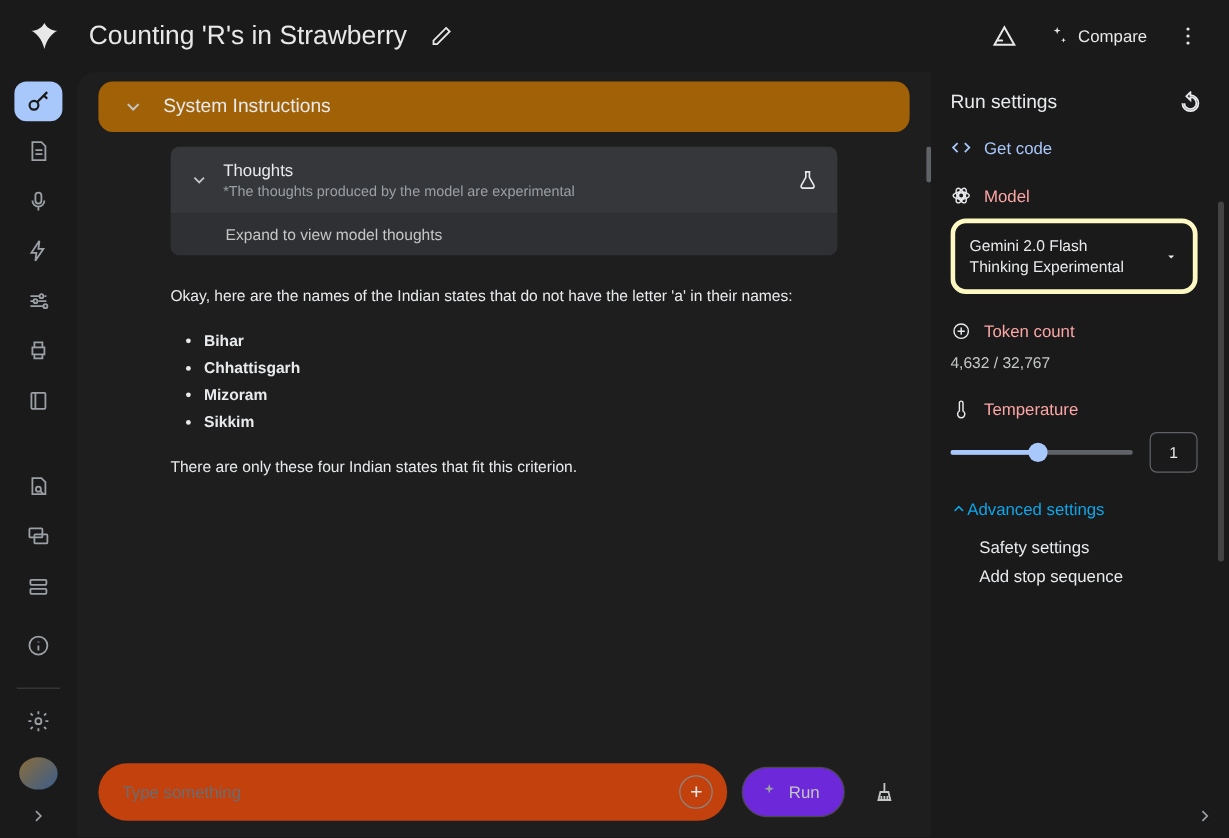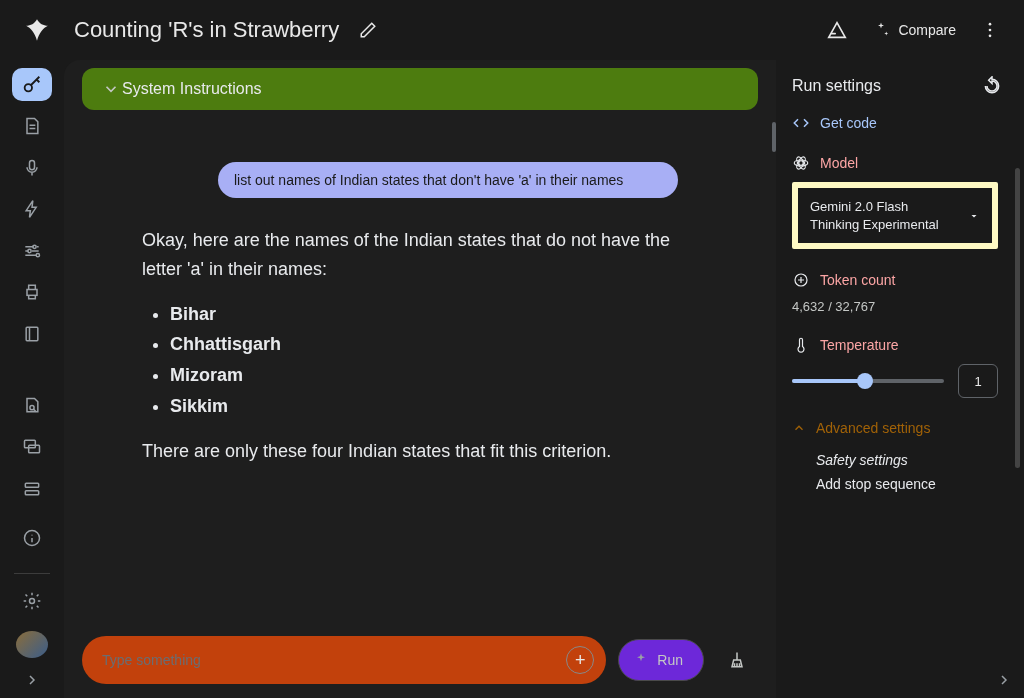--- a/index.html
+++ b/index.html
@@ -87,26 +87,26 @@
 .center-panel {
   flex: 1;
   display: flex;
   flex-direction: column;
   background: #1e1e1e;
   border-radius: 16px 0 0 0;
   position: relative;
 }
 .sys-instructions {
   margin: 8px 18px 12px 18px;
-  background: #4d7c0f;
+  background: #a16207;
   border-radius: 12px;
   padding: 12px 20px;
   display: flex;
   align-items: center;
-  gap: 2px;
+  gap: 16px;
   cursor: pointer;
 }
 .sys-instructions .chev { color: #c4c7c5; }
 .sys-instructions .label { font-size: 16px; color: #e8eaed; }
 .conversation {
   flex: 1;
   overflow-y: auto;
   padding: 0 18px 12px 18px;
   position: relative;
 }
@@ -139,21 +139,21 @@
 .beaker { color: #e8eaed; }
 .thought-expand {
   background: #2f3033;
   padding: 10px 46px;
   font-size: 13px;
   color: #c4c7c5;
   cursor: pointer;
 }
 .response {
   margin: 0 60px;
-  font-size: 18px;
+  font-size: 13px;
   line-height: 1.6;
   color: #e8eaed;
 }
 .response p { margin-bottom: 16px; }
 .response ul { margin: 0 0 16px 28px; }
 .response li { margin-bottom: 2px; }
 .response li b { font-weight: 600; }
 .input-row {
   display: flex;
   align-items: center;
@@ -212,22 +212,22 @@
 .get-code {
   display:flex; align-items:center; gap:10px;
   color:#a8c7fa; font-size:14px; margin-bottom:22px; cursor:pointer;
 }
 .setting-row { margin-bottom: 22px; }
 .setting-label {
   display:flex; align-items:center; gap:10px; font-size:14px; color:#fca5a5;
   margin-bottom: 10px;
 }
 .model-select {
-  border: 6px solid #fef9c3;
-  border-radius: 2px;
+  border: 4px solid #fef9c3;
+  border-radius: 13px;
   padding: 10px 12px;
   display:flex; align-items:flex-start; justify-content:space-between;
   cursor:pointer;
 }
 .model-name { font-size:13px; color:#e8eaed; line-height:1.35; max-width:140px;}
 .dropdown-caret { color:#e8eaed; align-self:center; }
 .token-count { font-size:13px; color:#c4c7c5; margin-top:6px;}
 .temp-row { display:flex; align-items:center; gap:14px; }
 .slider {
   flex:1; height:4px; background:#5f6368; border-radius:2px; position:relative;
@@ -235,24 +235,24 @@
 .slider-fill { position:absolute; left:0; top:0; bottom:0; width:48%; background:#a8c7fa; border-radius:2px;}
 .slider-thumb {
   position:absolute; width:16px; height:16px; background:#a8c7fa; border-radius:50%;
   top:50%; left:48%; transform:translate(-50%,-50%);
 }
 .temp-box {
   border:1px solid #5f6368; border-radius:6px; width:40px; height:34px;
   display:flex;align-items:center;justify-content:center; font-size:13px;
 }
 .advanced-header {
-  display:flex; align-items:center; gap:10px; font-size:14px; color:#a16207;
+  display:flex; align-items:center; font-size:14px; color:#0ea5e9;
   cursor:pointer; margin-bottom:16px;
 }
-.safety-title { font-size:14px; color:#e8eaed; margin-bottom:8px; margin-left:24px;font-style:italic;}
+.safety-title { font-size:14px; color:#e8eaed; margin-bottom:8px; margin-left:24px;}
 .safety-link { font-size:14px; color:#8ab4f8; cursor:pointer; margin-left:24px; margin-bottom:20px; display:block;}
 .stop-seq-label { font-size:14px; color:#e8eaed; margin-left:24px; margin-bottom:8px;}
 .right-scrollbar { position:absolute; right:4px; top:108px; width:5px; height:300px; background:#444; border-radius:3px;}
 .right-expand { position:absolute; bottom:10px; right:12px; cursor:pointer; color:#9aa0a6;}
 svg { display:block; }
 </style>
 </head>
 <body>
 
 <div class="topbar">
@@ -384,22 +384,40 @@
       <span class="chev">
         <svg width="18" height="18" viewBox="0 0 24 24" fill="none" stroke="currentColor" stroke-width="2.2">
             <path d="M6 9l6 6 6-6"></path>
           </svg>
       </span>
       <span class="label">System Instructions</span>
     </div>
 
     <div class="conversation">
       <div class="scroll-indicator-top"></div>
-      <div class="user-bubble">list out names of Indian states that don't have 'a' in their names</div>
-
+
+      <div class="thought-block">
+        <div class="thought-header">
+          <span class="chev">
+            <svg width="16" height="16" viewBox="0 0 24 24" fill="none" stroke="currentColor" stroke-width="2.2">
+                <path d="M6 9l6 6 6-6"></path>
+              </svg>
+          </span>
+          <div class="thought-title-box">
+            <div class="thought-title">Thoughts</div>
+            <div class="thought-sub">*The thoughts produced by the model are experimental</div>
+          </div>
+          <span class="beaker">
+            <svg width="18" height="18" viewBox="0 0 24 24" fill="none" stroke="currentColor" stroke-width="1.8">
+                <path d="M9 3h6M10 3v6l-5 9a2 2 0 002 3h10a2 2 0 002-3l-5-9V3"></path>
+              </svg>
+          </span>
+        </div>
+        <div class="thought-expand">Expand to view model thoughts</div>
+      </div>
 
       <div class="response">
         <p>Okay, here are the names of the Indian states that do not have the letter 'a' in their names:</p>
         <ul>
           <li><b>Bihar</b></li>
           <li><b>Chhattisgarh</b></li>
           <li><b>Mizoram</b></li>
           <li><b>Sikkim</b></li>
         </ul>
         <p>There are only these four Indian states that fit this criterion.</p>

